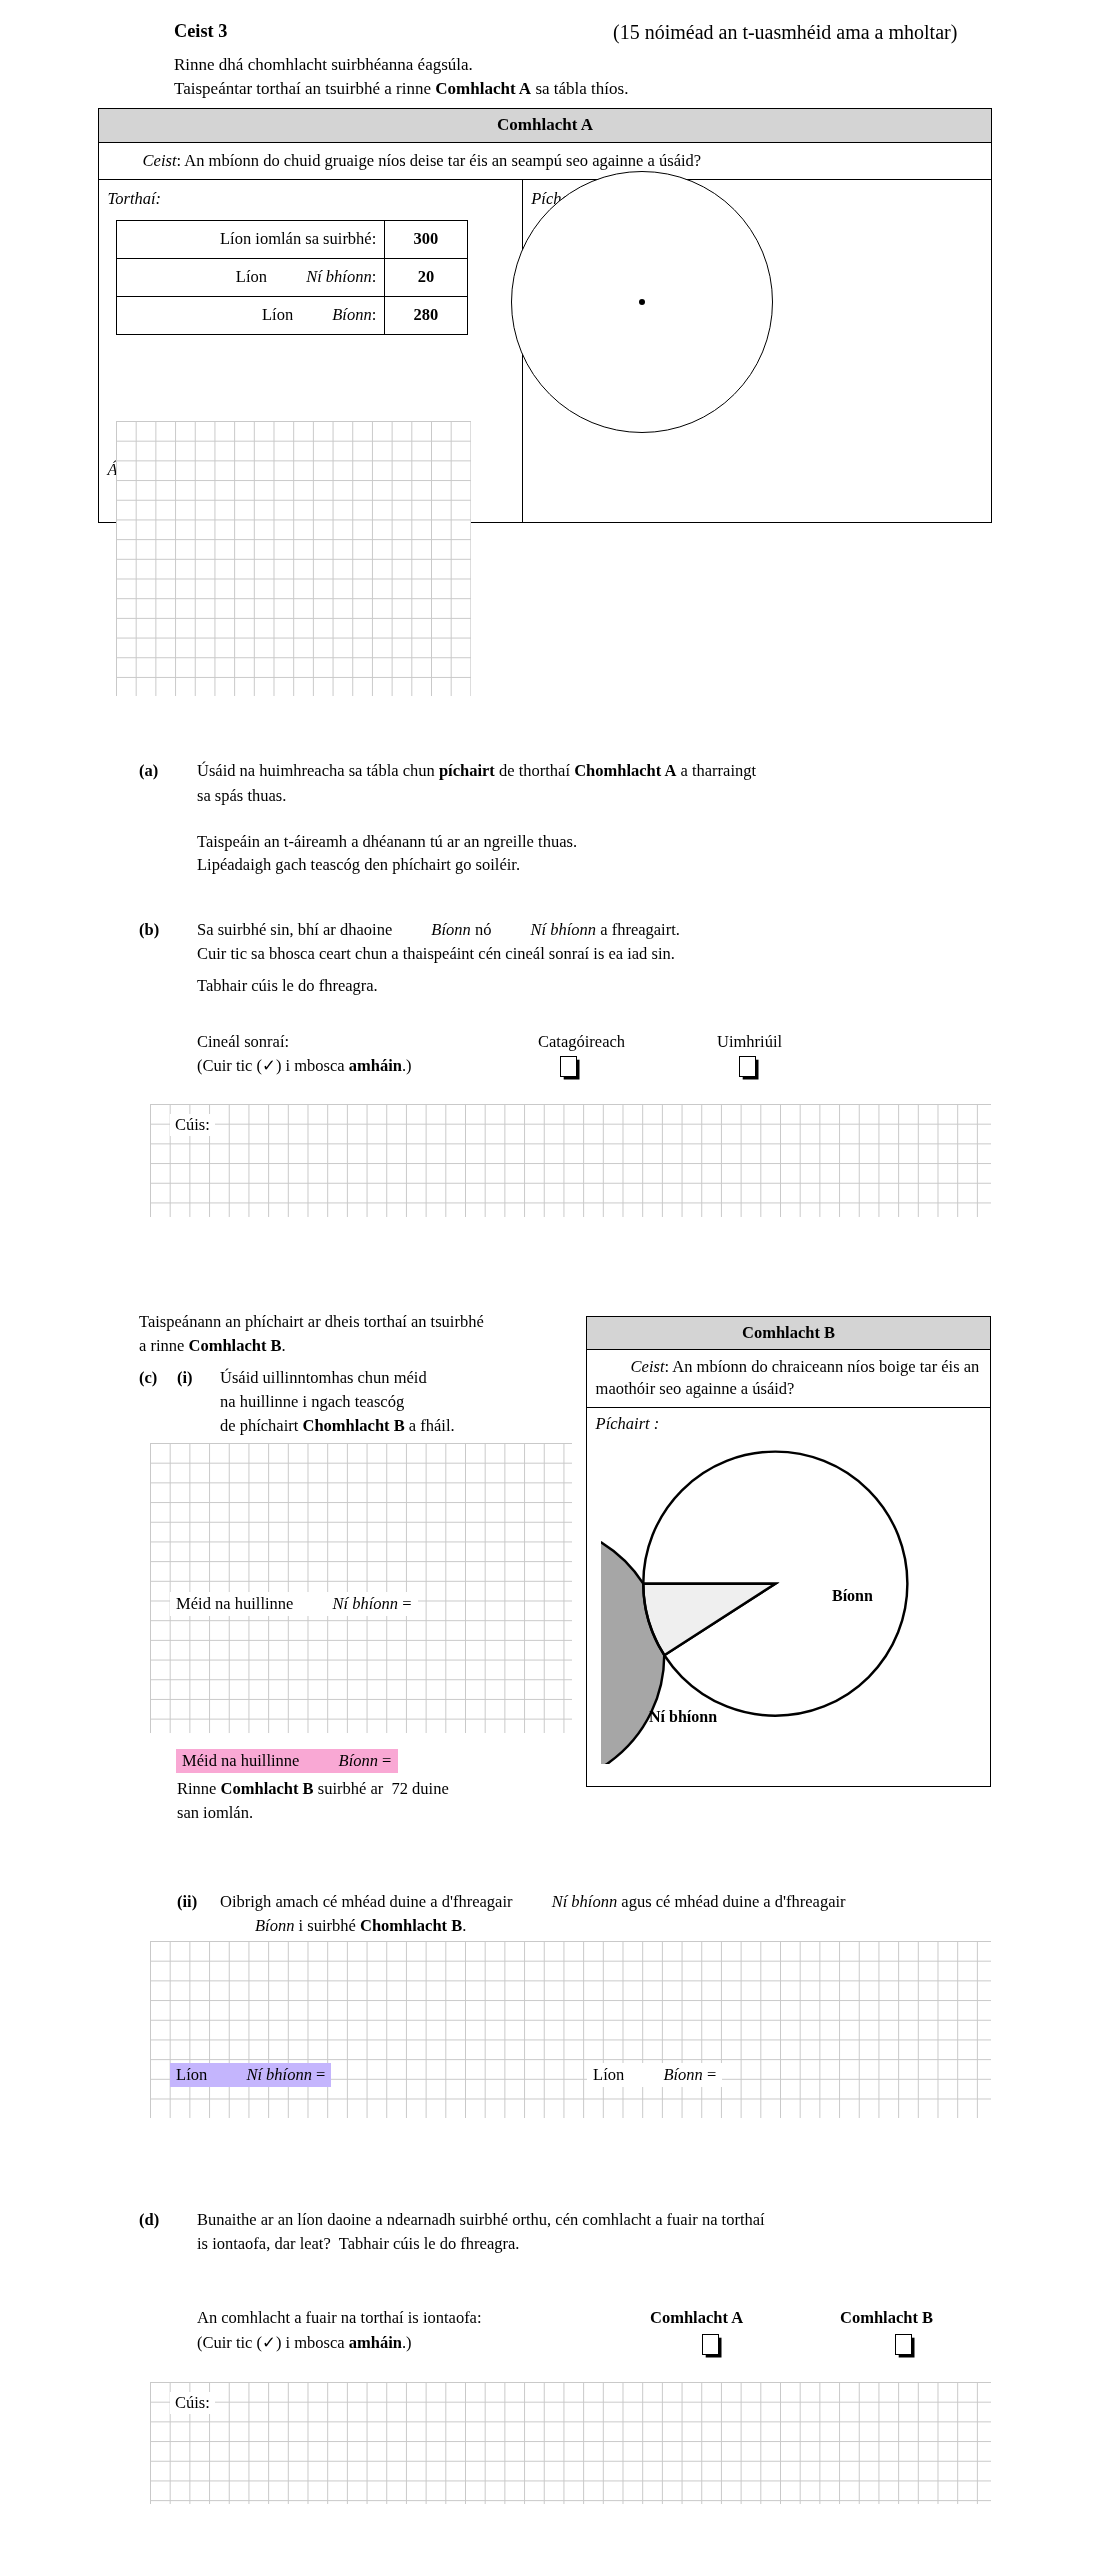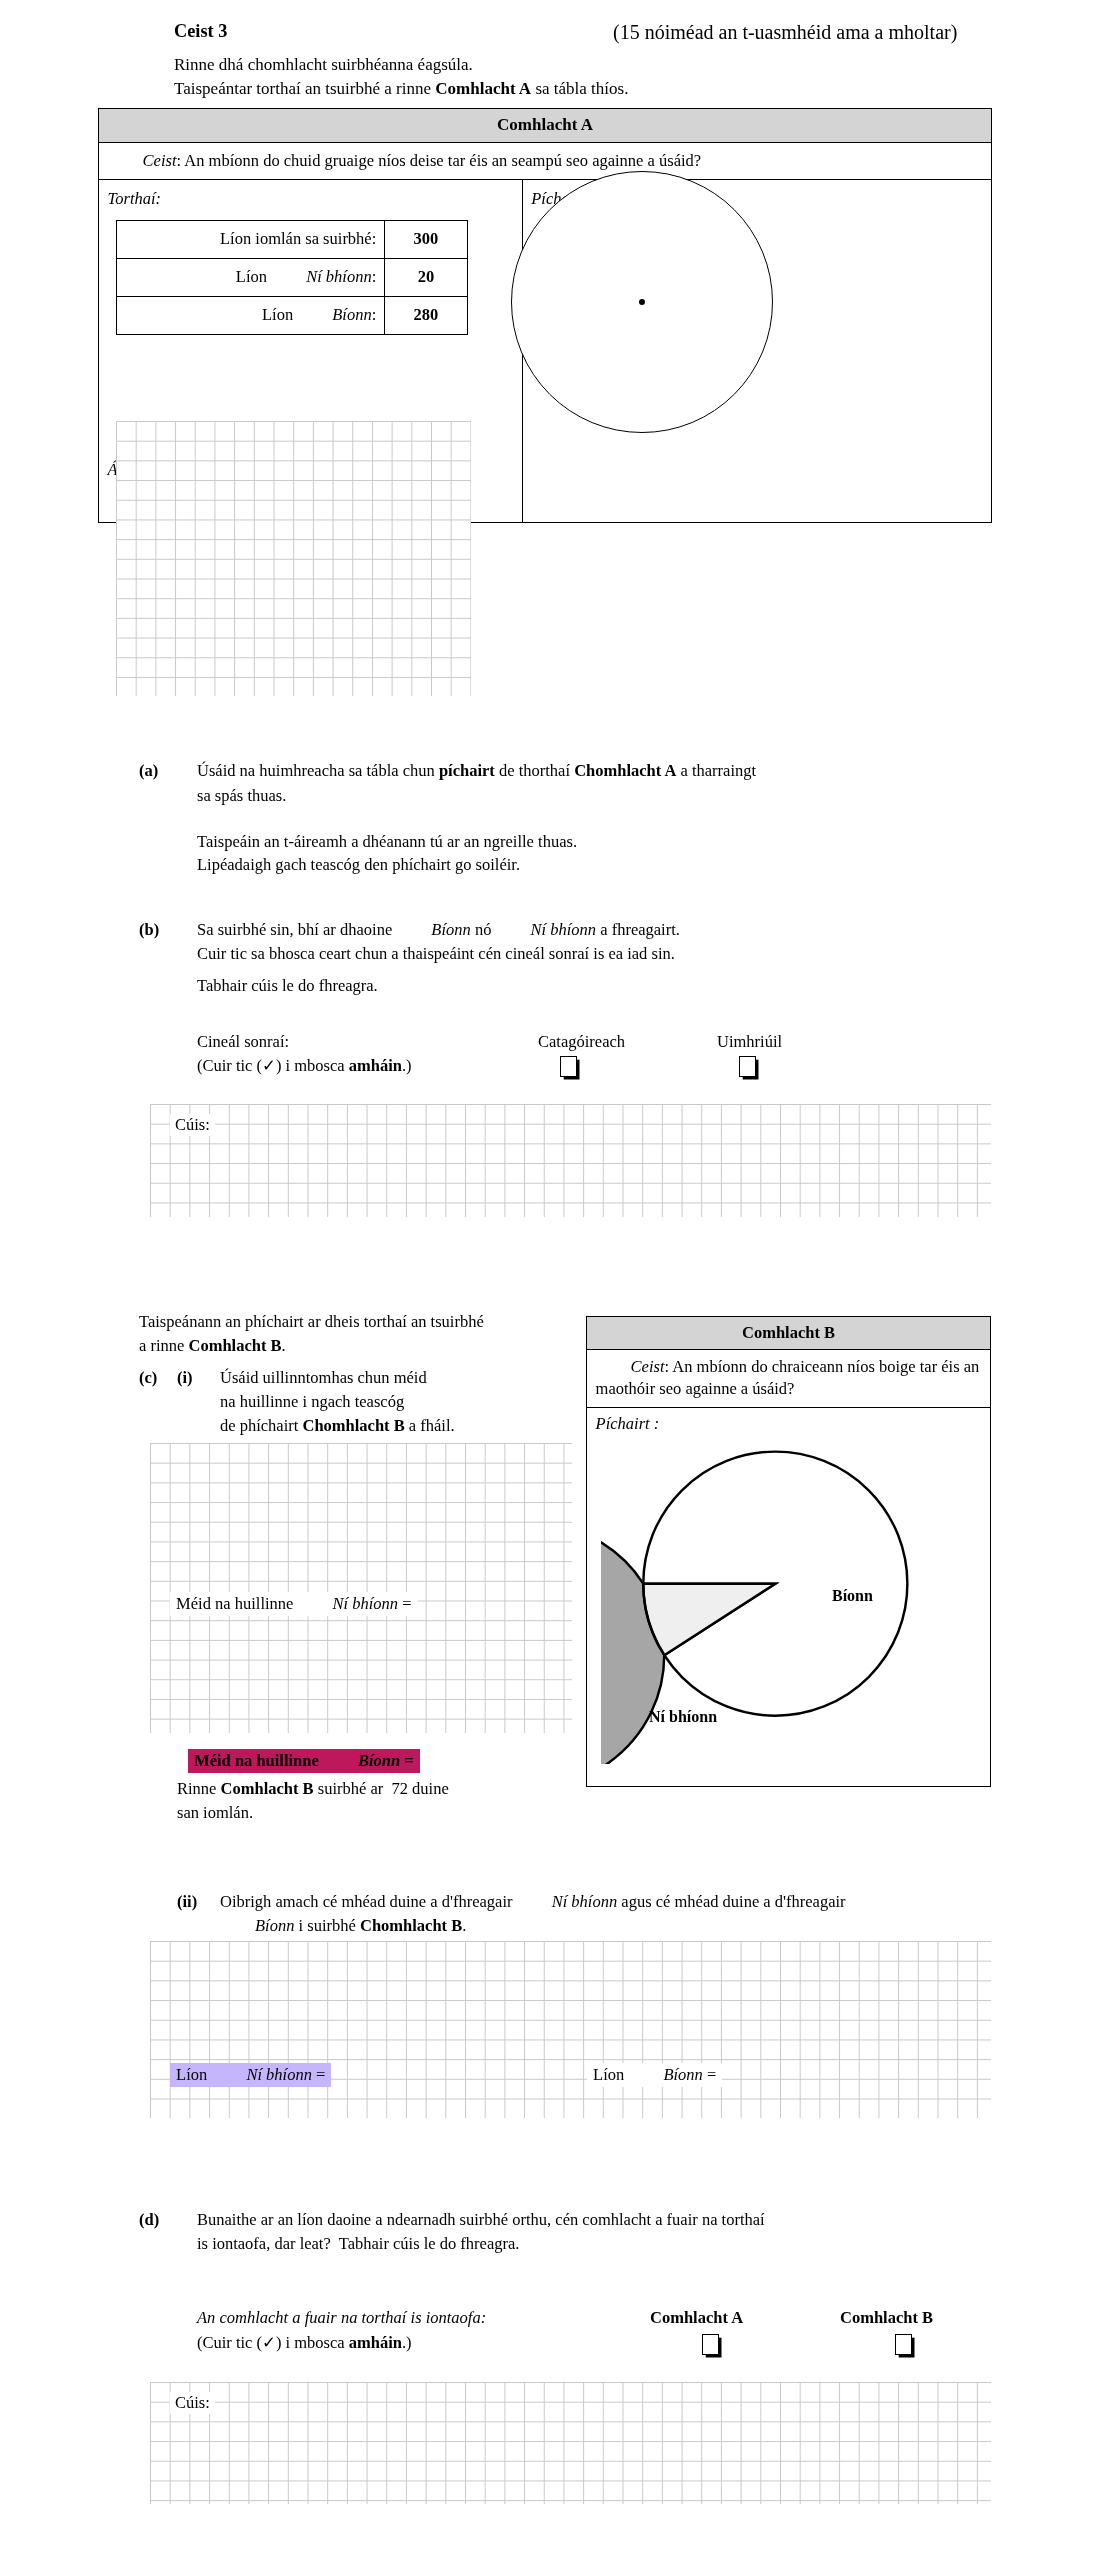--- a/index.html
+++ b/index.html
@@ -114,21 +114,21 @@
 
   #pc-lbl{left:139px;top:1368px;}
   #pc-i{left:177px;top:1368px;}
   #pc-1{left:220px;top:1368px;}
   #pc-2{left:220px;top:1392px;}
   #pc-3{left:220px;top:1416px;}
 
   
   #gridC{left:150px;top:1443px;width:422px;height:290px;}
   #lbl-ang-ni{left:170px;top:1592px;font-size:16.5px;background:#fff;padding:1.8px 6.1px;}
-  #lbl-ang-bi{left:188px;top:1749px;font-size:16.5px;background:#be185d;padding:1.8px 6.1px;font-weight:bold;}
+  #lbl-ang-bi{left:176px;top:1749px;font-size:16.5px;background:#f9a8d4;padding:1.8px 6.1px;}
 
   #pc-72a{left:177px;top:1779px;}
   #pc-72b{left:177px;top:1803px;}
 
   
   #tableB{
     position:absolute;left:586px;top:1316px;width:405px;
     border:1.2px solid #000;box-sizing:border-box;background:#fff;
   }
   #tableB .tbl-head{font-size:16.5px;padding:5.5px 0 6.7px 0;border-bottom:1.2px solid #000;}
@@ -145,21 +145,21 @@
 
   #gridCii{left:150px;top:1941px;width:841px;height:177px;}
   #lbl-lion-ni{left:170px;top:2063px;font-size:16.5px;background:#c4b5fd;padding:1.8px 6.1px;}
   #lbl-lion-bi{left:587px;top:2063px;font-size:16.5px;background:#fff;padding:1.8px 6.1px;}
 
   
   #pd-lbl{left:139px;top:2210px;}
   #pd-1{left:197px;top:2210px;}
   #pd-2{left:197px;top:2234px;}
 
-  #pd-q1{left:197px;top:2308px;font-style:italic;}
+  #pd-q1{left:197px;top:2308px;}
   #pd-q2{left:197px;top:2333px;}
   #pd-ca{left:650px;top:2308px;font-weight:bold;}
   #pd-cb{left:840px;top:2308px;font-weight:bold;}
 
   #cuis2{left:150px;top:2382px;width:841px;height:122px;}
   #cuis2-lbl{left:170px;top:2392px;font-size:16.5px;background:#fff;padding:1.2px 4.9px;}
 </style>
 </head>
 <body>
 

